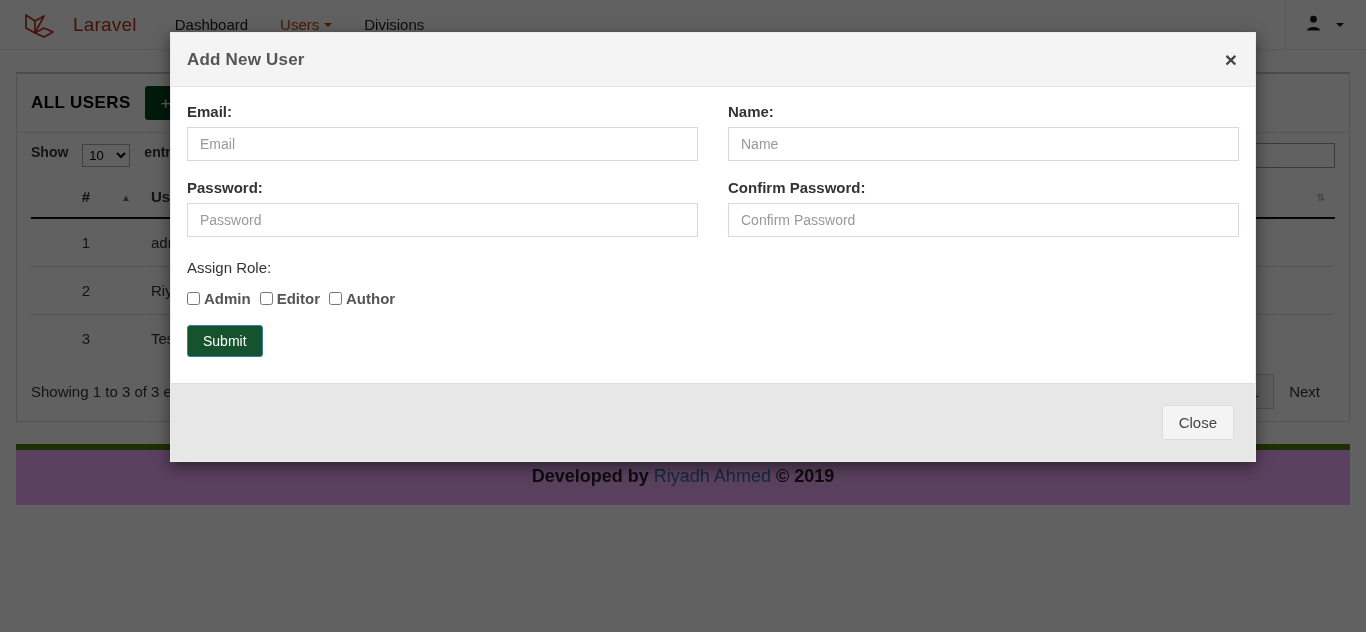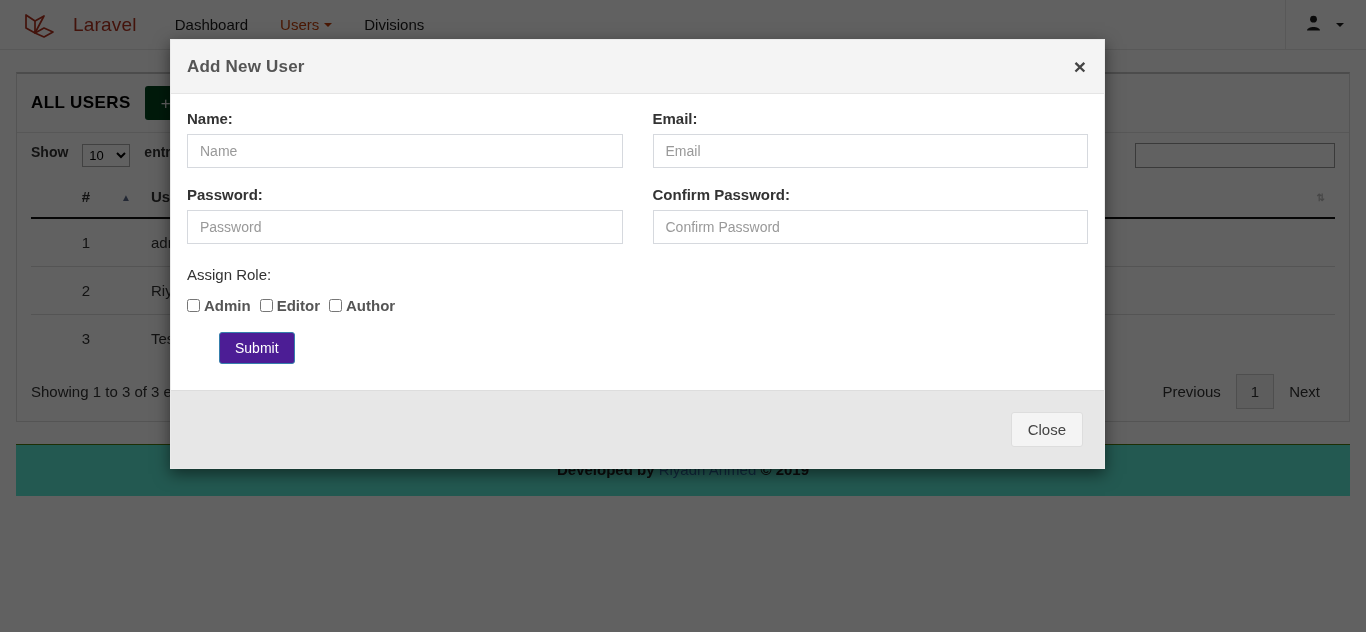--- a/index.html
+++ b/index.html
@@ -177,42 +177,42 @@
     border: 1px solid #cccccc;
     background: #f5f5f5;
     min-width: 38px;
     text-align: center;
   }
 
   .site-footer {
     margin-top: 22px;
     padding: 16px 0 18px 0;
     text-align: center;
-    font-size: 15px;
+    font-size: 18px;
     color: #222222;
-    border-top: 1px solid #4d7c0f;
-    background: #5eead4;
+    border-top: 6px solid #4d7c0f;
+    background: #f0abfc;
   }
   .site-footer b { font-weight: bold; }
   .site-footer a { color: #2f6ea5; text-decoration: none; }
 
   
   #backdrop {
     position: absolute;
     inset: 0;
     background: #000000;
     opacity: .62;
   }
 
   
   #modal {
     position: absolute;
     left: 170px;
-    top: 39px;
-    width: 935px;
+    top: 32px;
+    width: 1086px;
     background: #ffffff;
     box-shadow: 0 5px 15px rgba(0,0,0,.5);
     border: 1px solid rgba(0,0,0,.08);
   }
   .modal-header {
     background: #f4f4f4;
     padding: 16px 16px 16px 16px;
     border-bottom: 1px solid #e5e5e5;
     display: flex;
     align-items: center;
@@ -283,29 +283,28 @@
     display: inline-flex;
     align-items: center;
     gap: 4px;
     margin-right: 9px;
     font-size: 15px;
     font-weight: bold;
     color: #555555;
   }
   .chk input { margin: 0; width: 13px; height: 13px; }
   .btn-submit {
-    background: #4c1d95;
+    background: #14532d;
     border: 1px solid #357fac;
     color: #ffffff;
     font-family: "Liberation Sans", sans-serif;
     font-size: 14px;
     padding: 7px 15px;
     border-radius: 3px;
     cursor: pointer;
-    margin-left: 32px;
   }
   .modal-footer {
     background: #e7e7e7;
     padding: 21px;
     text-align: right;
     border-top: 1px solid #dddddd;
   }
   .btn-close {
     background: #f4f4f4;
     border: 1px solid #dddddd;
@@ -458,28 +457,28 @@
 <div id="modal">
   <div class="modal-header">
     <span class="modal-title">Add New User</span>
     <button class="modal-close">×</button>
   </div>
 
   <div class="modal-body">
     <div class="row2">
       <div class="col">
         <div class="fgroup">
-          <label class="flabel">Name:</label>
-          <input class="finput" type="text" placeholder="Name" style="">
+          <label class="flabel">Email:</label>
+          <input class="finput" type="text" placeholder="Email" style="">
         </div>
       </div>
       <div class="col">
         <div class="fgroup">
-          <label class="flabel">Email:</label>
-          <input class="finput" type="text" placeholder="Email" style="">
+          <label class="flabel">Name:</label>
+          <input class="finput" type="text" placeholder="Name" style="">
         </div>
       </div>
     </div>
 
     <div class="row2">
       <div class="col">
         <div class="fgroup">
           <label class="flabel">Password:</label>
           <input class="finput" type="text" placeholder="Password" style="">
         </div>

